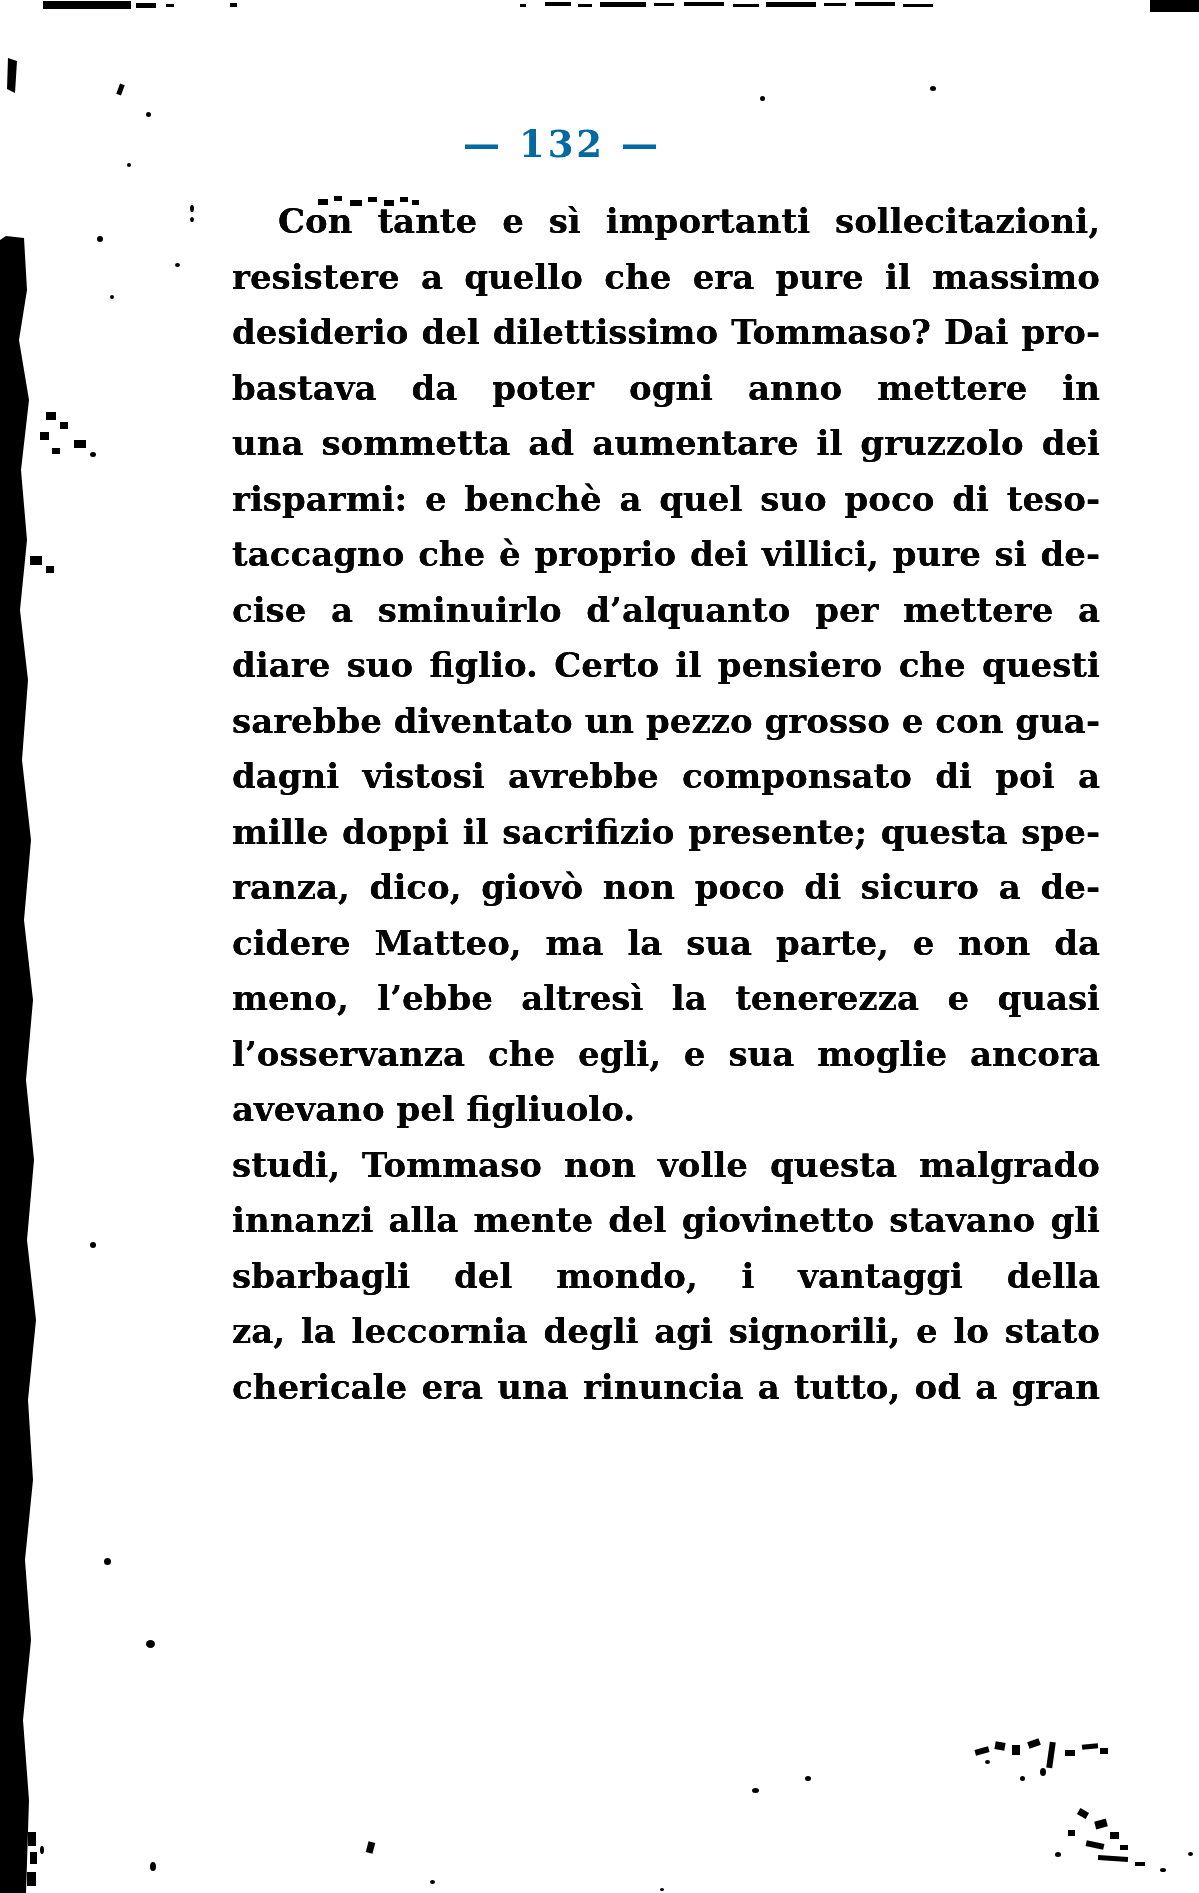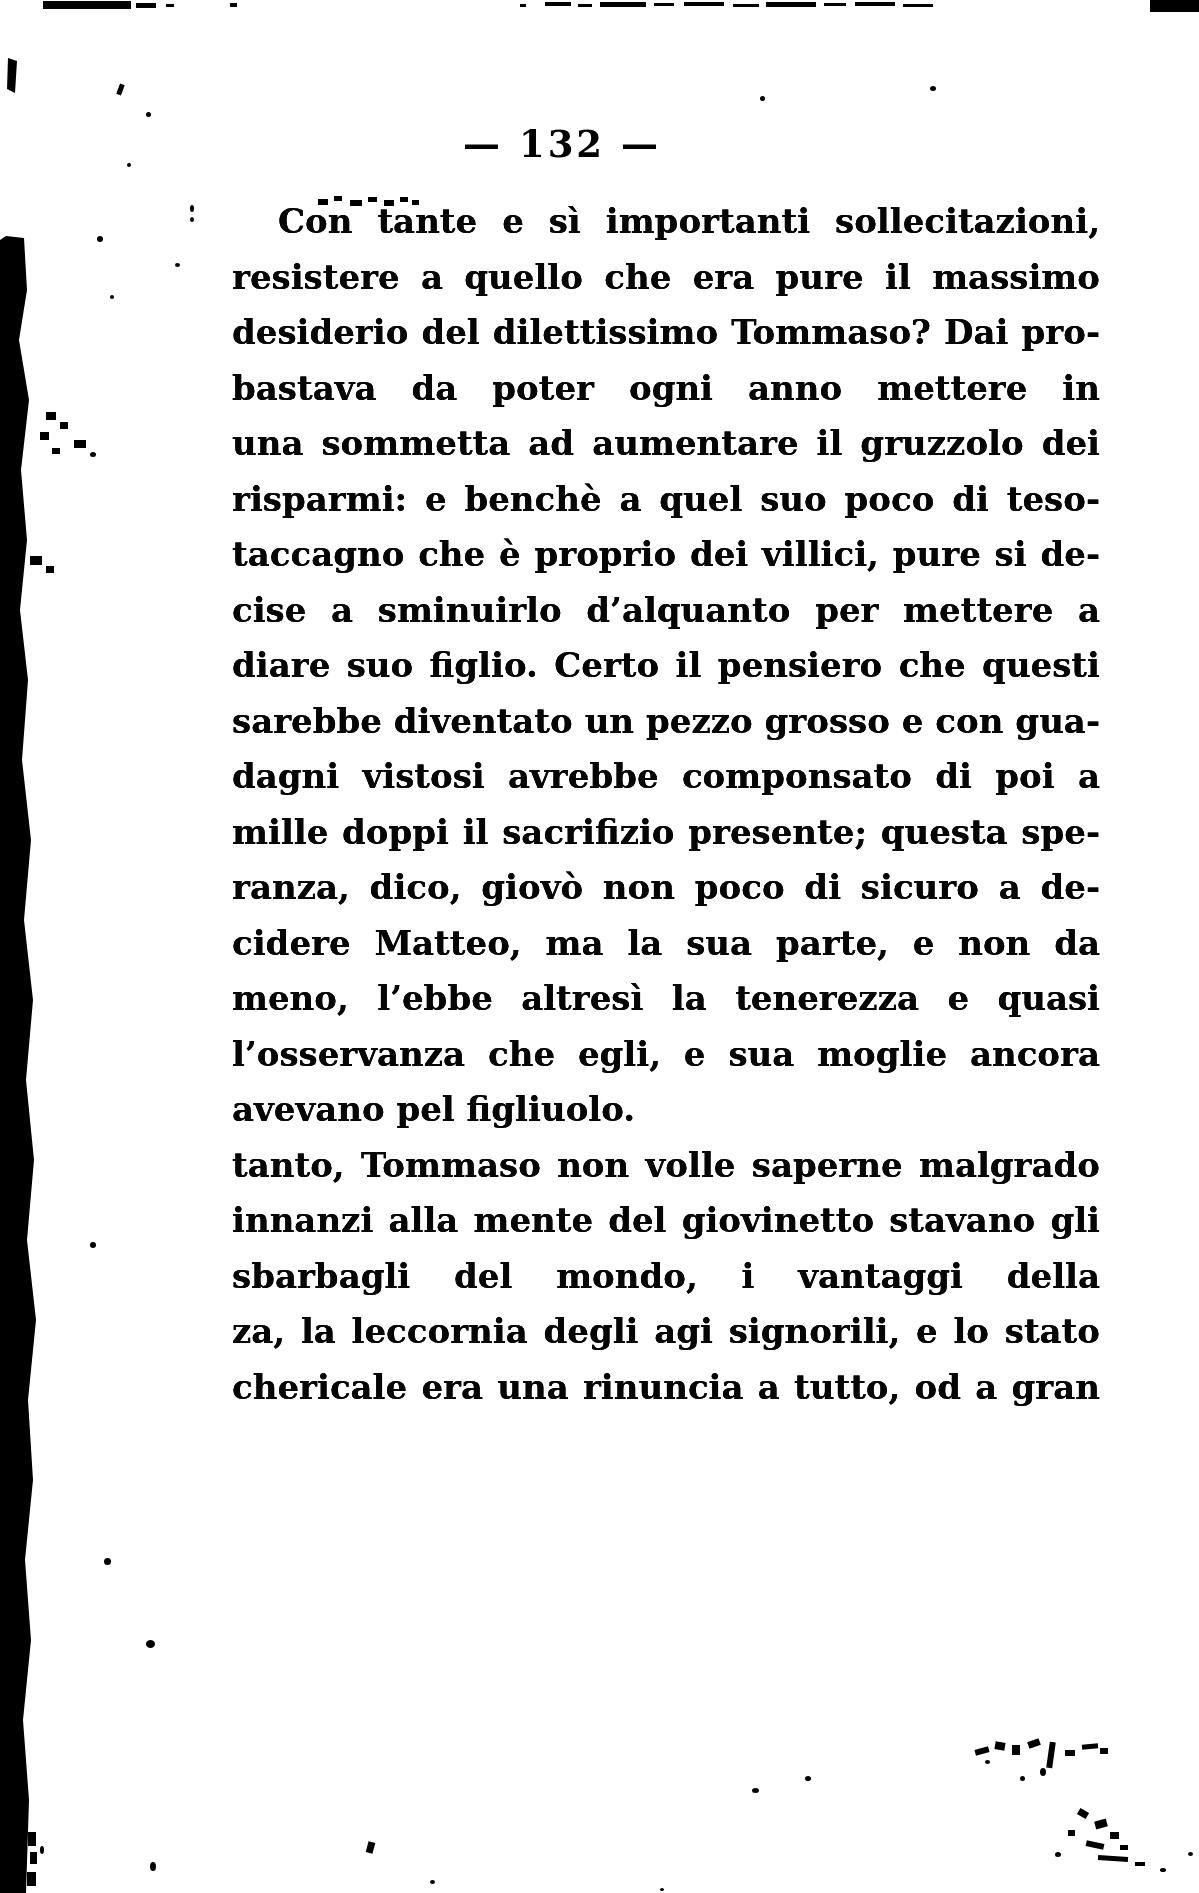--- a/index.html
+++ b/index.html
@@ -7,21 +7,21 @@
     width:1199px; height:1893px;
     background:#ffffff;
     position:relative; overflow:hidden;
     font-family:"DejaVu Serif", serif;
   }
   .page { position:absolute; inset:0; }
 
   .pagenum {
     position:absolute; left:232px; top:122px; width:660px;
     text-align:center;
-    font-size:37px; font-weight:700; color:#000000;
+    font-size:37px; font-weight:700; color:#0369a1;
     letter-spacing:3px;
   }
 
   .text-block {
     position:absolute; left:232px; top:194px; width:868px;
     font-size:34px; font-weight:700; color:#050505;
     text-shadow:0 0 0.6px #000;
   }
   .line {
     height:55.5px; line-height:55.5px;
@@ -79,21 +79,21 @@
       <div class="line">sarebbe diventato un pezzo grosso e con gua-</div>
       <div class="line">dagni vistosi avrebbe componsato di poi a</div>
       <div class="line">mille doppi il sacrifizio presente; questa spe-</div>
       <div class="line">ranza, dico, giovò non poco di sicuro a de-</div>
       <div class="line">cidere Matteo, ma la sua parte, e non da</div>
       <div class="line">meno, l’ebbe altresì la tenerezza e quasi direi</div>
       <div class="line">l’osservanza che egli, e sua moglie ancora più,</div>
       <div class="line flush-left">avevano pel figliuolo.</div>
     </div>
     <div>
-      <div class="line">tanto, Tommaso non volle saperne malgrado</div>
+      <div class="line">studi, Tommaso non volle questa malgrado</div>
       <div class="line">innanzi alla mente del giovinetto stavano gli</div>
       <div class="line">sbarbagli del mondo, i vantaggi della ricchez-</div>
       <div class="line">za, la leccornia degli agi signorili, e lo stato</div>
       <div class="line">chericale era una rinuncia a tutto, od a gran</div>
     </div>
   </div>
 
   <div class="mark" style="left:118px;top:84px;width:5px;height:11px;transform:rotate(20deg)"></div>
   <div class="mark dot" style="left:146px;top:112px;width:5px;height:5px"></div>
   <div class="mark dot" style="left:127px;top:163px;width:4px;height:4px"></div>

